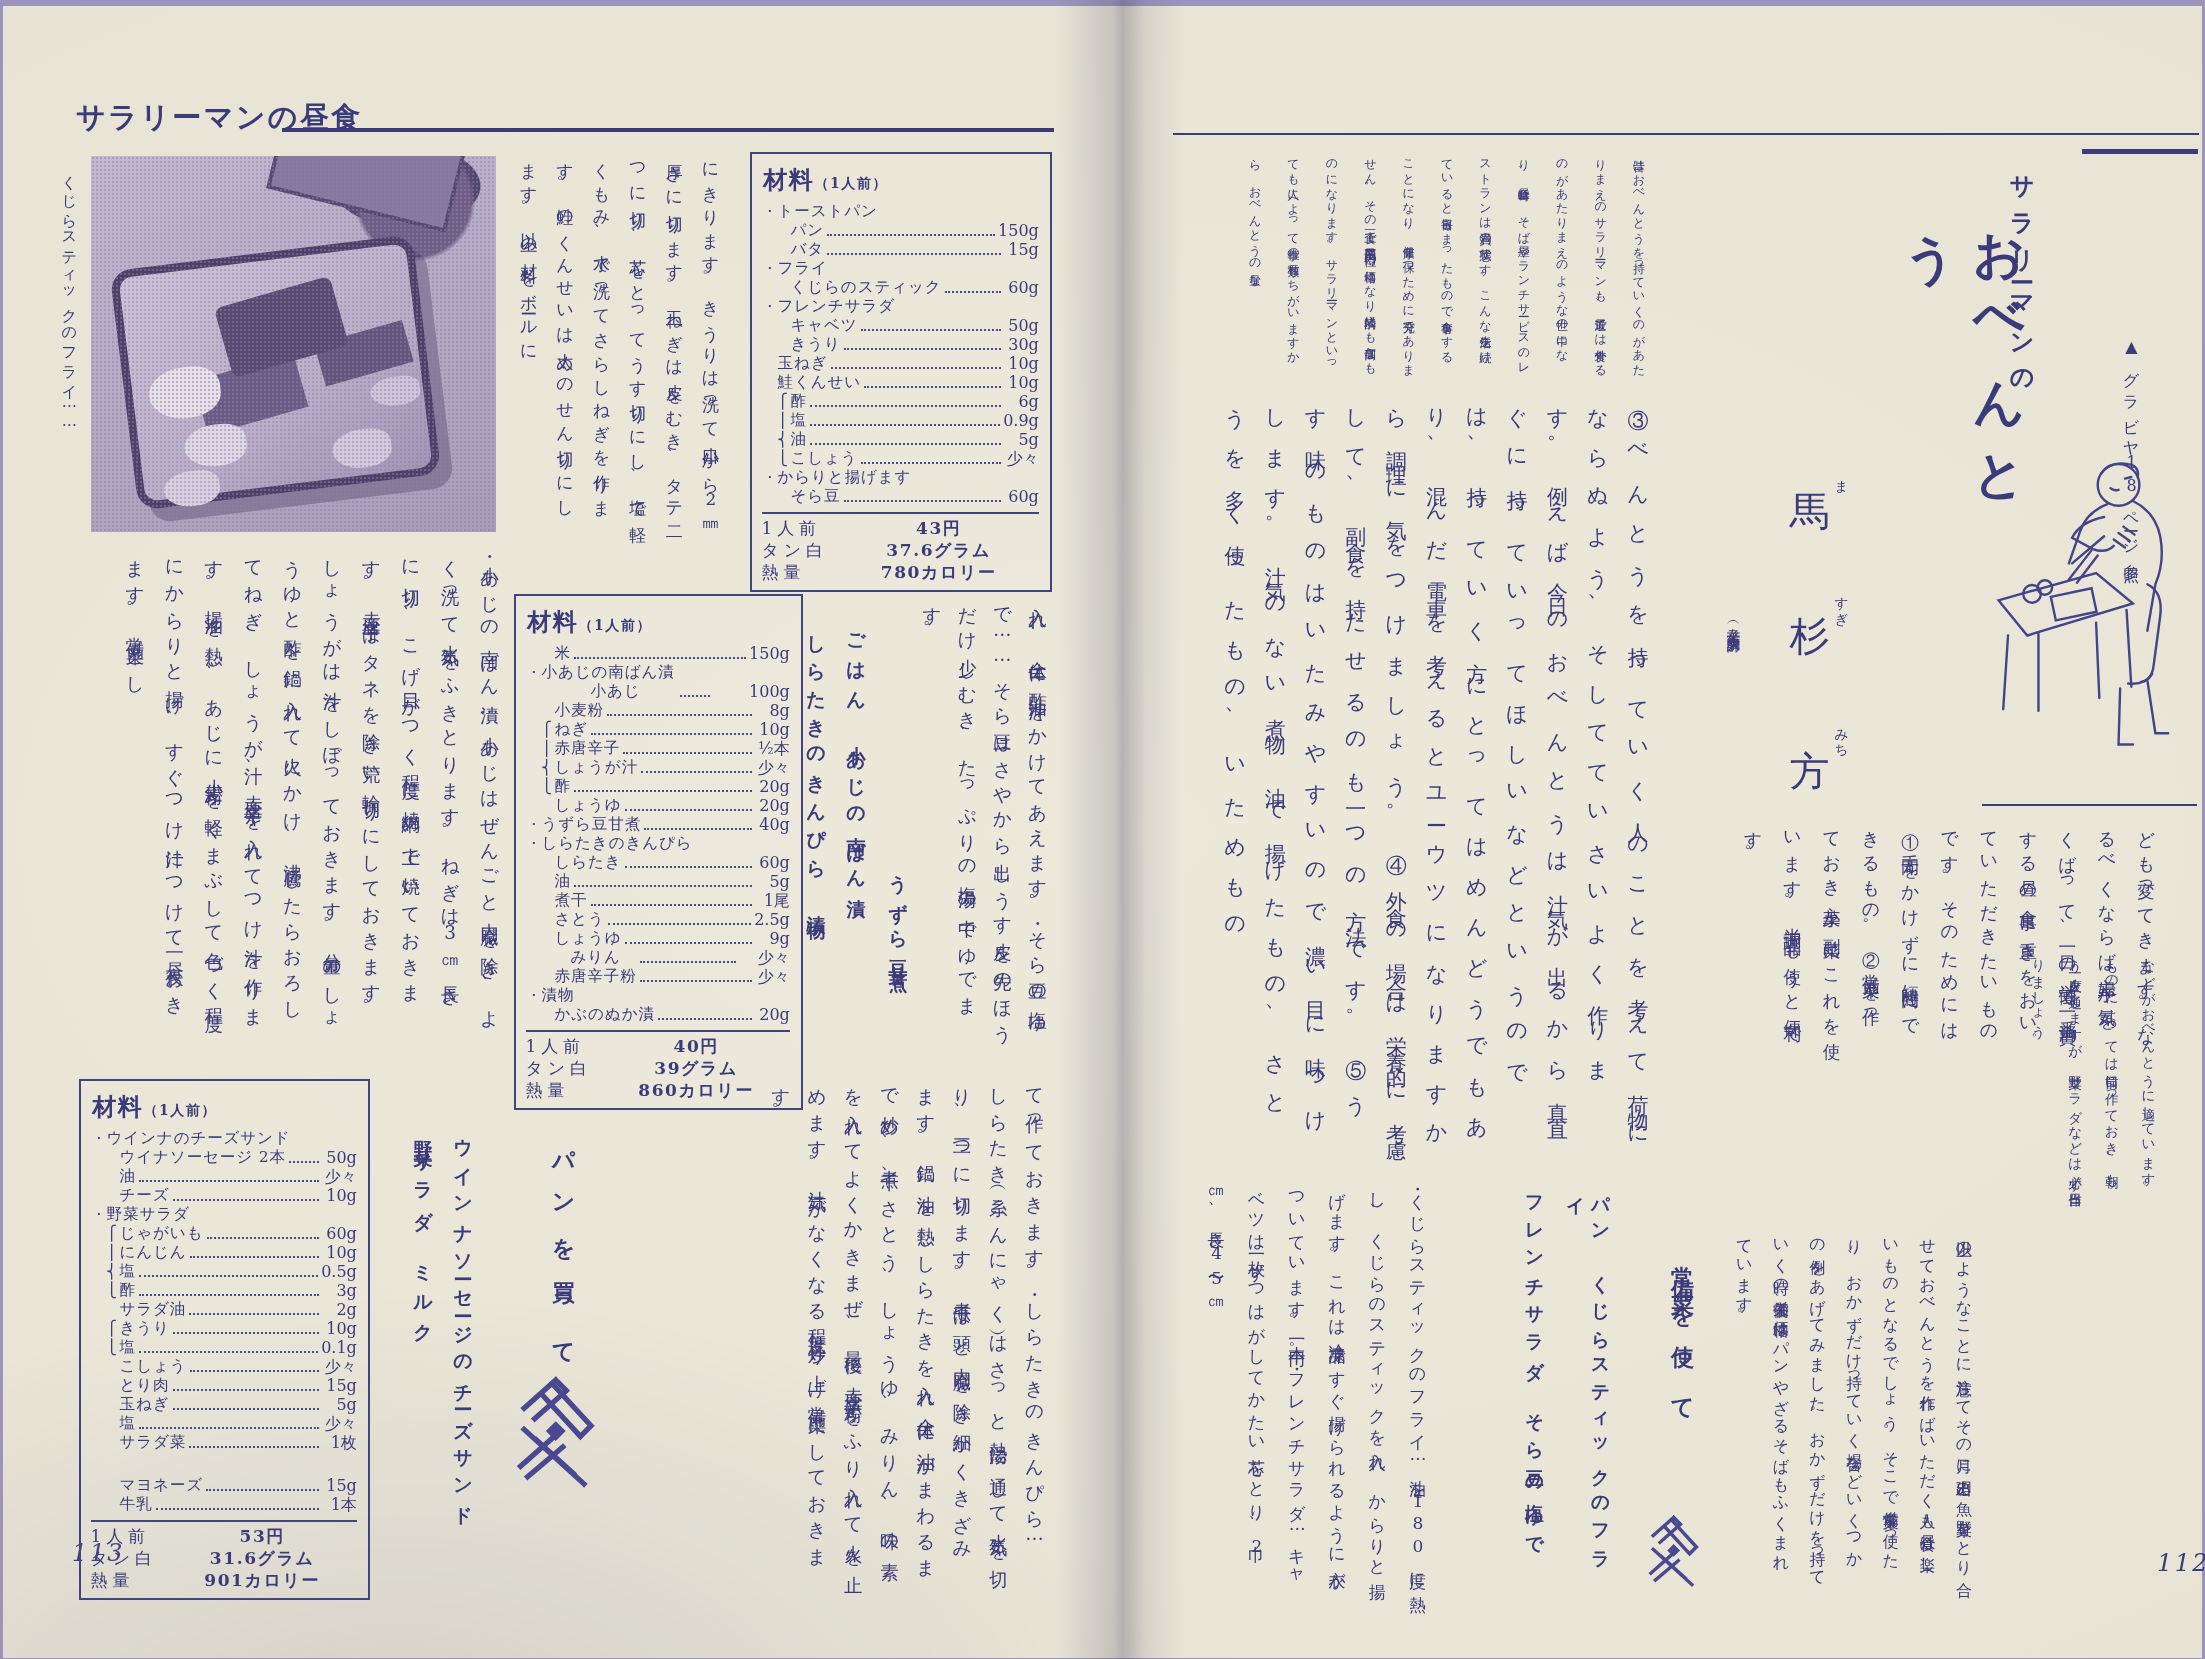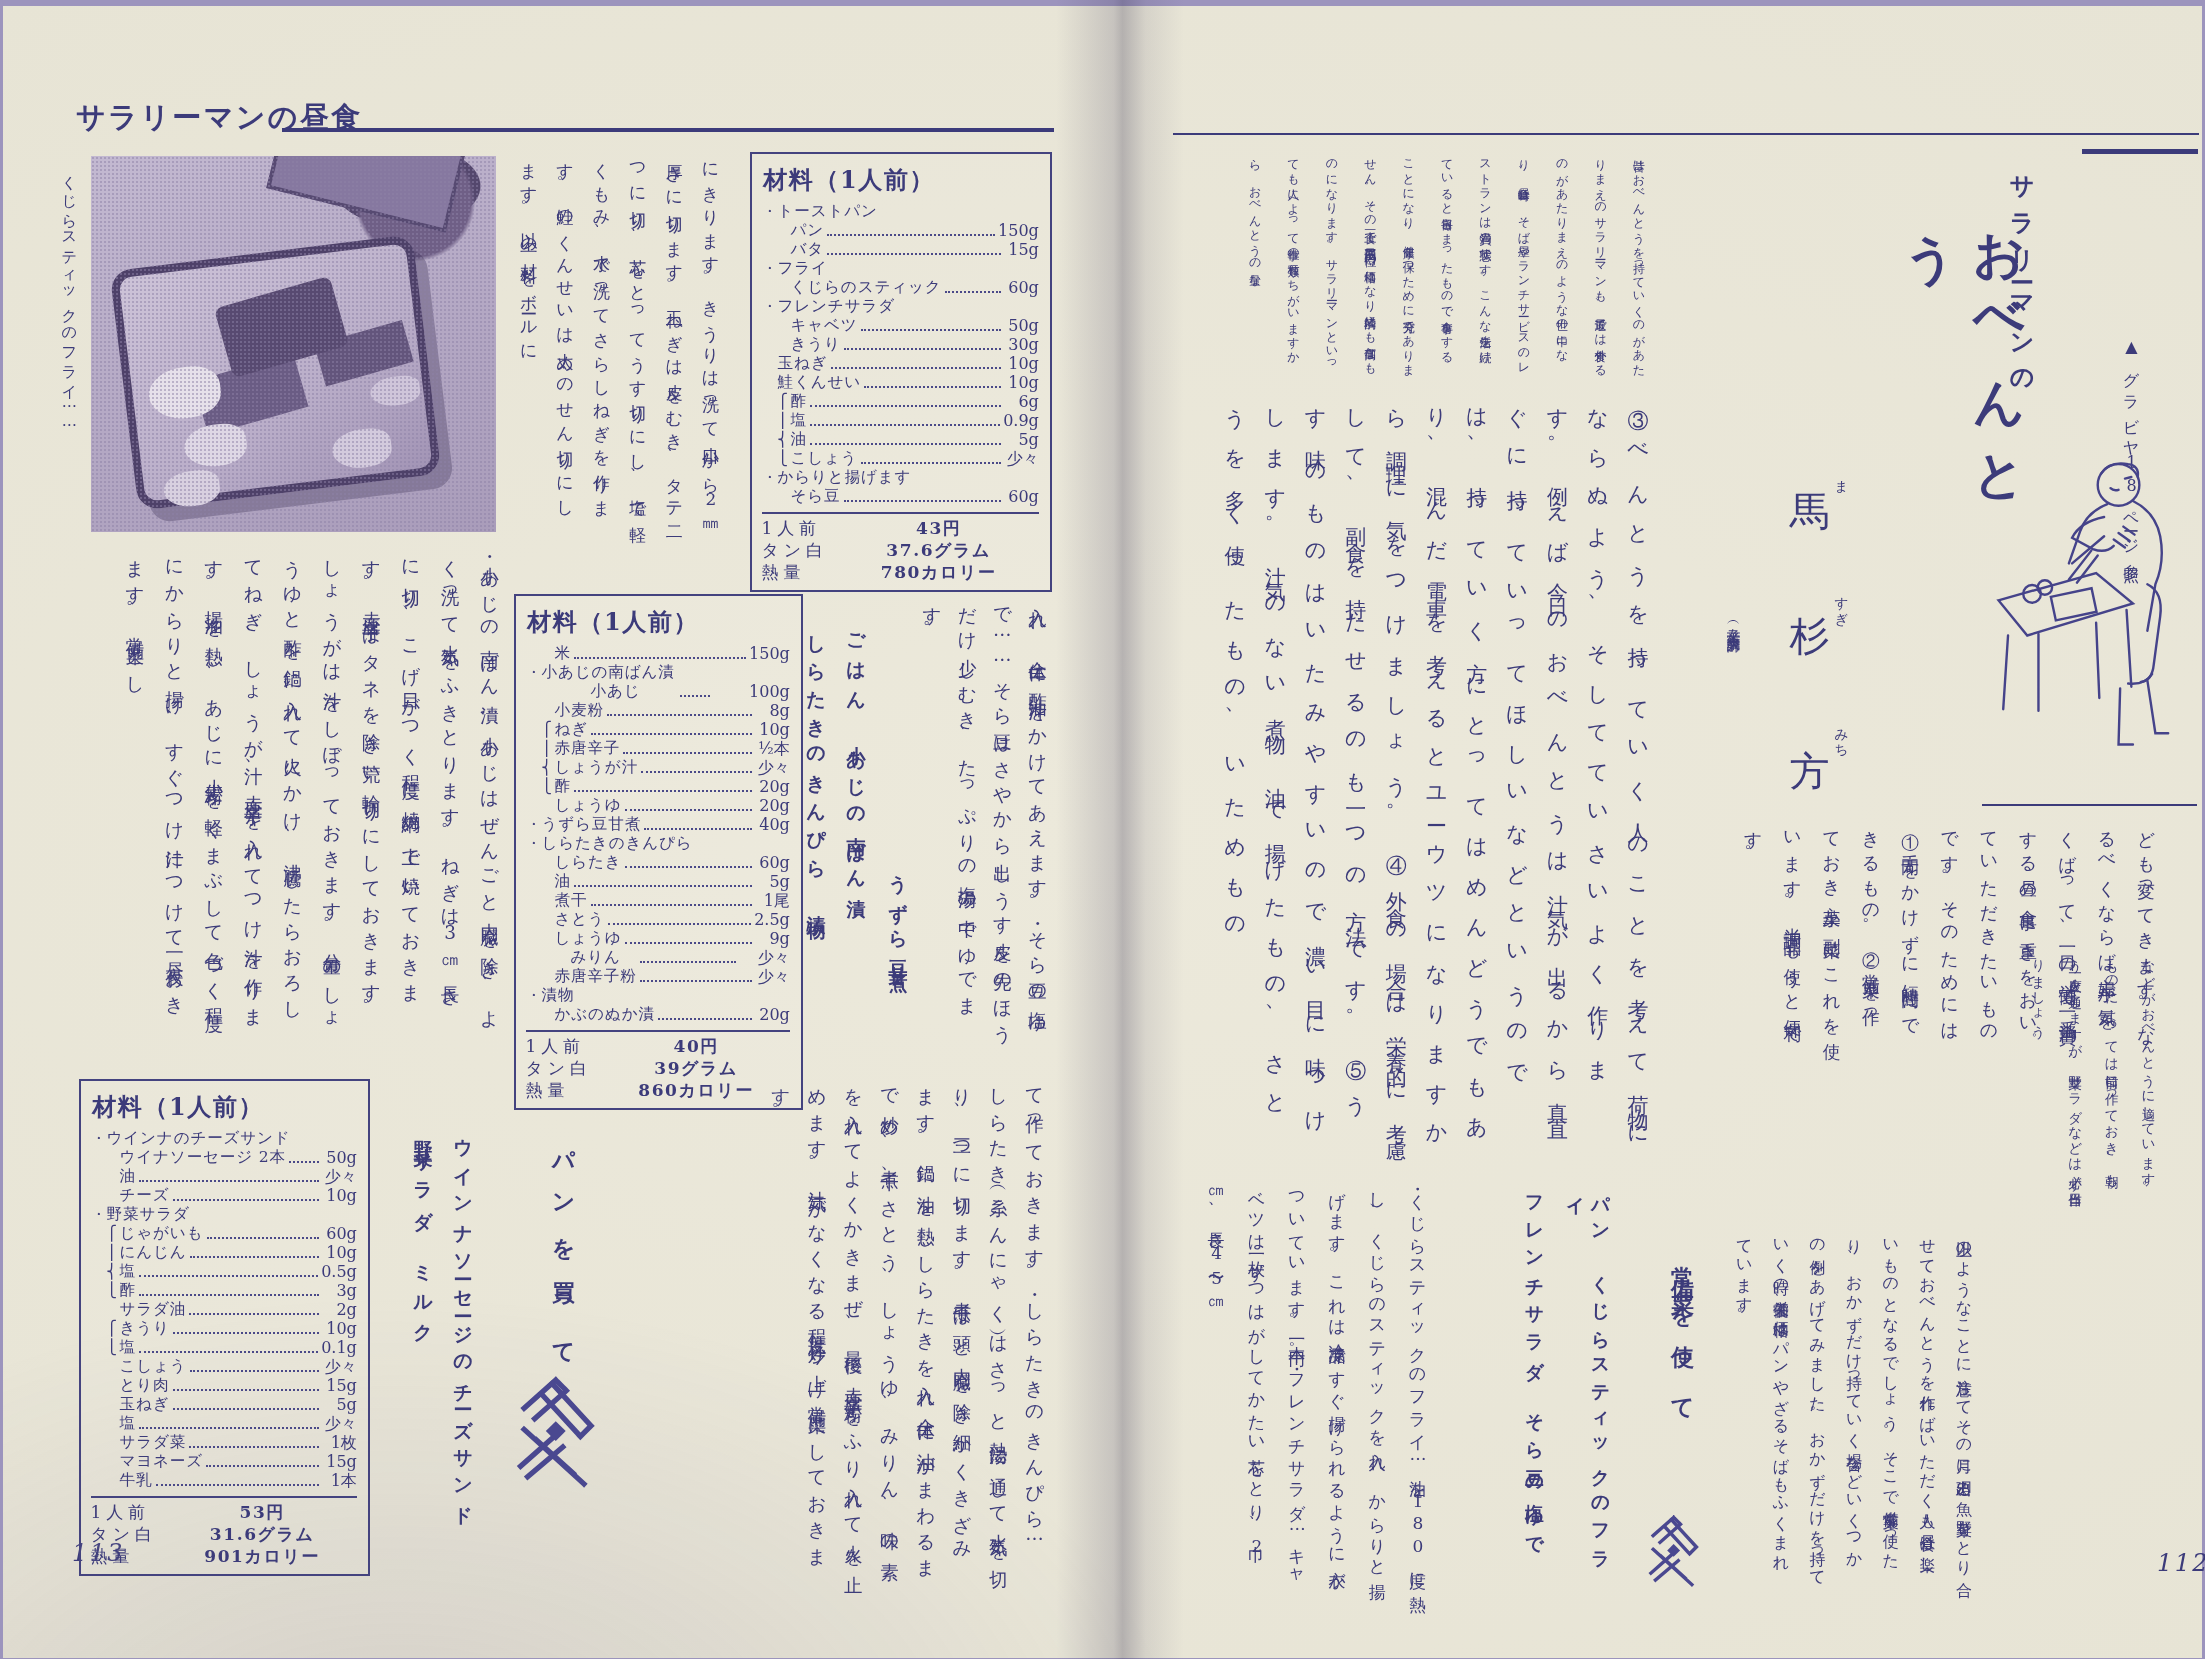--- a/index.html
+++ b/index.html
@@ -14,21 +14,21 @@
   #gutter{position:absolute;left:1056px;top:0;width:128px;height:1660px;
           background:linear-gradient(90deg, rgba(80,75,105,0) 0%, rgba(80,75,105,.22) 45%, rgba(60,55,85,.30) 52%, rgba(80,75,105,.12) 70%, rgba(80,75,105,0) 100%);}
   .v{position:absolute;writing-mode:vertical-rl;text-orientation:upright;white-space:normal;}
   .ink{color:#3c3b7a;}
   .b{font-weight:700;}
   .rule{position:absolute;background:#3c3b7a;}
   
   .mtable{position:absolute;border:2.4px solid #44437f;background:rgba(255,255,255,.06);
           padding:8px 11.2px 6.4px 9.6px;box-sizing:border-box;font-family:"DejaVu Serif","Liberation Serif",serif;}
   .mtitle{font-size:24px;font-weight:700;letter-spacing:1.6px;margin:1.6px 0 6.4px 1.6px;}
-  .mtitle small{font-size:24px;font-weight:700;}
+  .mtitle small{font-size:14px;font-weight:700;}
   .trow{display:flex;align-items:flex-end;font-size:15.6px;line-height:19px;position:relative;}
   .rb{width:16px;flex:0 0 16px;text-align:center;font-family:"DejaVu Sans",sans-serif;font-size:14.4px;}
   .rl{white-space:nowrap;letter-spacing:0.8px;}
   .rd{flex:1;border-bottom:2.4px dotted #4a4988;margin:0 3.2px 4px 3.2px;min-width:6.4px;}
   .rv{white-space:nowrap;min-width:35px;text-align:right;font-size:16px;}
   .tsep{height:0;border-top:2px solid #44437f;margin:5.6px 0 4.8px 0;}
   .frow{display:flex;font-size:17px;line-height:21.7px;}
   .fl{width:77px;letter-spacing:4.8px;}
   .fv{flex:1;text-align:center;font-weight:700;letter-spacing:1.6px;}
   
@@ -585,21 +585,21 @@
           <span class="rv">少々</span>
         </div>
 
         <div class="trow" style="padding-left: 13px;">
           <span class="rb"></span>
           <span class="rl">サラダ菜</span>
           <span class="rd"></span>
           <span class="rv">1枚</span>
         </div>
 
-        <div class="trow" style="padding-left: 13px;">
+        <div class="trow" style="padding-left: 13px; margin-top: 24px;">
           <span class="rb"></span>
           <span class="rl">マヨネーズ</span>
           <span class="rd"></span>
           <span class="rv">15g</span>
         </div>
 
         <div class="trow" style="padding-left: 13px;">
           <span class="rb"></span>
           <span class="rl">牛乳</span>
           <span class="rd"></span>

